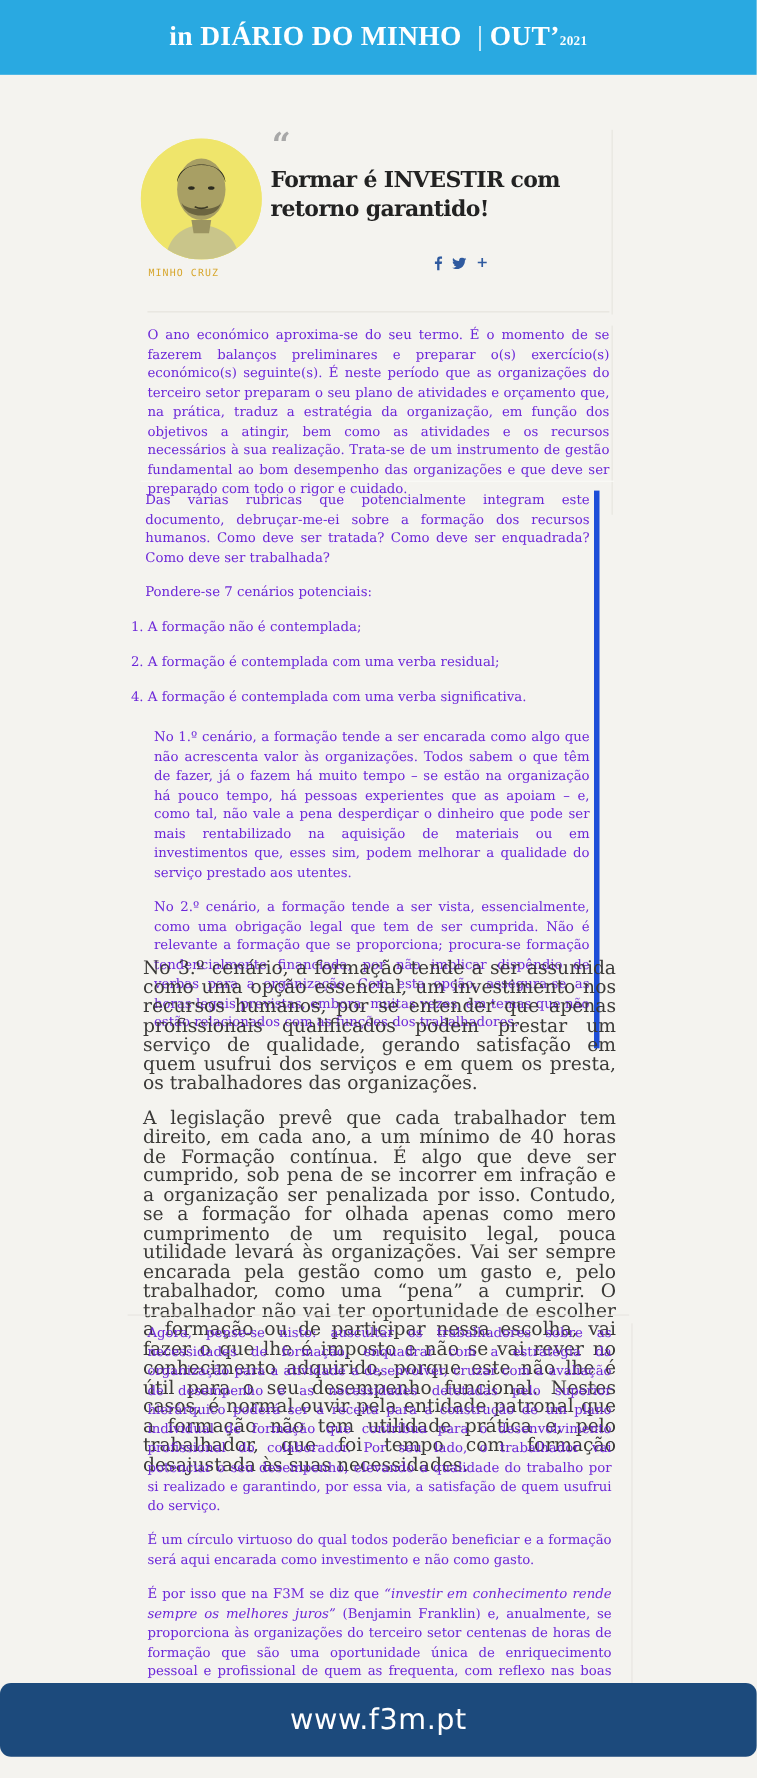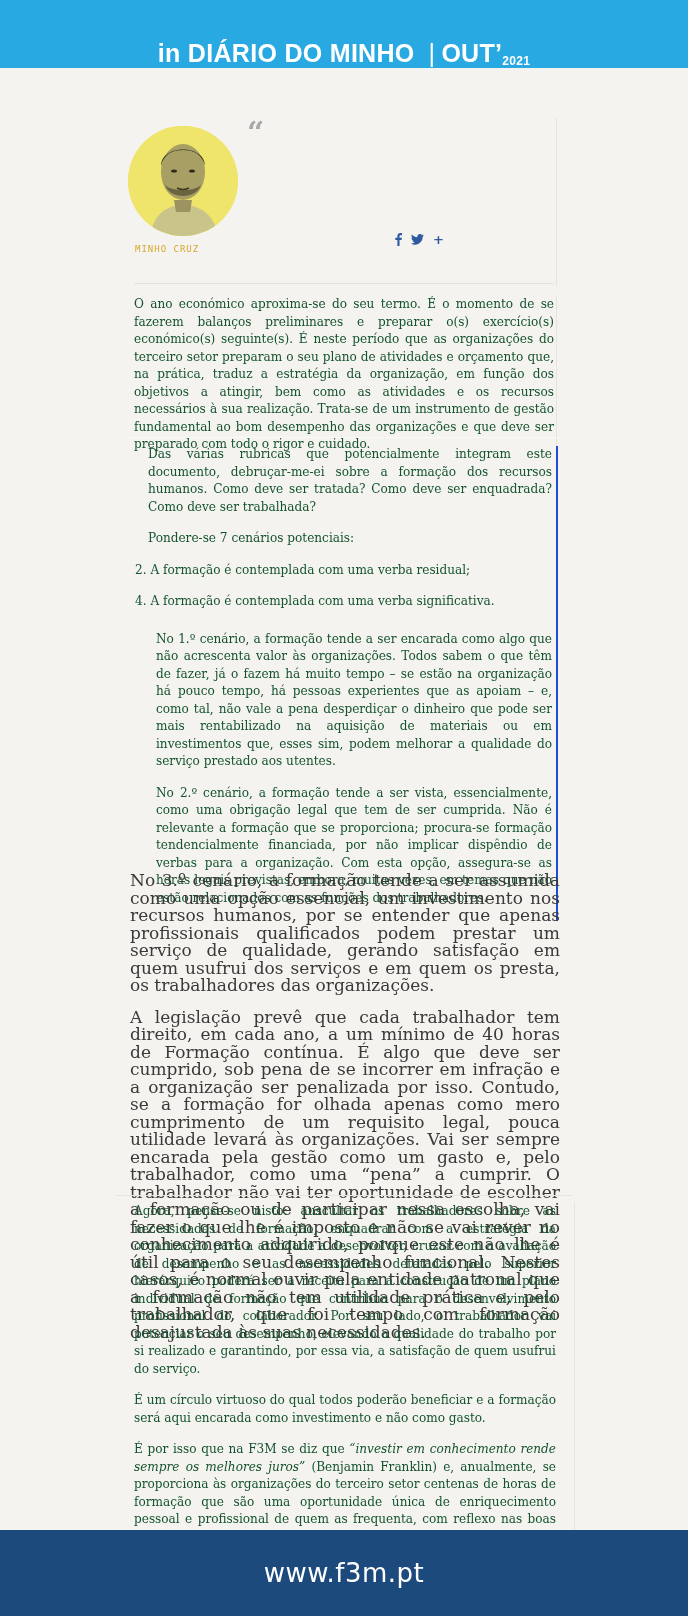--- a/index.html
+++ b/index.html
@@ -5,33 +5,33 @@
   html, body { margin: 0; padding: 0; }
   body {
     width: 688px; height: 1616px; overflow: hidden;
     background: #f4f3ef;
     font-family: "DejaVu Serif", "Liberation Serif", serif;
     position: relative;
   }
   .top-banner {
     position: absolute; left: 0; top: 0; width: 688px; height: 68px;
     background: #29a9e1; color: #fff;
-    display: flex; align-items: flex-end; justify-content: center;
-    font-family: Liberation Sans, sans-serif;
+    display: flex; align-items: center; justify-content: center;
+    font-family: Liberation Serif, serif;
     font-size: 25px; font-weight: bold; letter-spacing: 0.3px;
   }
   .top-banner .sep { margin: 0 6px 0 14px; font-weight: normal; }
   .top-banner .year { font-size: 12px; margin-top: 6px; }
 
   .bottom-banner {
-    position: absolute; left: 0; top: 1530px; width: 688px; height: 86px;
+    position: absolute; left: 0; top: 1530px; width: 688px; height: 67px;
     background: #1c4a7c; color: #fff;
     display: flex; align-items: center; justify-content: center;
     font-family: "DejaVu Sans", "Liberation Sans", sans-serif;
-    font-size: 26px; letter-spacing: 0.5px;
+    font-size: 26px; letter-spacing: 0.5px; border-radius: 10px;
   }
 
   .card-header {
     position: absolute; left: 128px; top: 118px; width: 428px; height: 168px;
     border-right: 1px solid #e6e4df;
   }
   .avatar {
     position: absolute; left: 0; top: 8px; width: 110px; height: 110px;
     border-radius: 50%; background: #efe56b; overflow: hidden;
   }
@@ -55,27 +55,27 @@
     position: absolute; left: 267px; top: 114px;
     display: flex; gap: 9px; align-items: center; color: #2f5a9f;
   }
   .share span { display: inline-block; font-family: "DejaVu Sans", sans-serif; font-weight: bold; font-size: 13px; }
   .share svg { display: block; }
   .header-rule {
     position: absolute; left: 134px; top: 283px; width: 420px; height: 1px; background: #e4e2dc;
   }
 
   .section {
-    position: absolute; color: #14532d;
+    position: absolute; color: #6d28d9;
     font-family: "DejaVu Serif", "Liberation Serif", serif;
     font-size: 12.1px; line-height: 17.5px; text-align: justify;
   }
   .section p { margin: 0 0 14px 0; }
   .s1 { left: 134px; top: 296px; width: 420px; border-right: 1px solid #e6e4df; padding-right: 2px; }
-  .s2 { left: 148px; top: 446px; width: 404px; border-right: 2px solid #1d4ed8; padding-right: 4px; }
+  .s2 { left: 132px; top: 446px; width: 404px; border-right: 5px solid #1d4ed8; padding-right: 4px; }
   .s2 .list { margin: 0 0 14px 0; padding: 0; list-style: none; }
   .s2 .list li { margin-left: -13px; margin-bottom: 14px; text-align: left; }
   .s2 .indent { padding-left: 8px; margin-top: 20px; }
   .s3 { left: 130px; top: 872px; width: 430px; color: #3a3937; font-size: 17px; }
   .s4 { left: 134px; top: 1203px; width: 422px; border-right: 1px solid #e6e4df; padding-right: 18px; }
   .s4 em { font-style: italic; }
   .rule2 { position: absolute; left: 116px; top: 1195px; width: 456px; height: 1px; background: #e6e4df; }
   .rule1 { position: absolute; left: 128px; top: 437px; width: 430px; height: 1px; background: #fbfaf7; }
 </style>
 </head>
@@ -97,20 +97,21 @@
       <ellipse cx="55" cy="46" rx="22" ry="28" fill="#a89f64"></ellipse>
       <path d="M33 40 C33 18 77 18 77 40 C74 28 66 24 55 24 C44 24 36 28 33 40 Z" fill="#2b2a1f"></path>
       <ellipse cx="46" cy="45" rx="3" ry="1.6" fill="#2b2a1f"></ellipse>
       <ellipse cx="64" cy="45" rx="3" ry="1.6" fill="#2b2a1f"></ellipse>
       <path d="M37 58 C40 74 70 74 73 58 C70 66 40 66 37 58 Z" fill="#6b6440"></path>
       <path d="M49 62 C53 64 57 64 61 62" stroke="#3d3a26" stroke-width="1.5" fill="none"></path>
     </svg>
   </div>
   <div class="author">MINHO CRUZ</div>
   <div class="quote-mark">“</div>
+  <h1 class="headline" style="margin:0;">Formar é INVESTIR com retorno garantido!</h1>
   <div class="share">
     <span>
       <svg width="7" height="13" viewBox="0 0 7 13">
           <path d="M4.5 13 V7 H6.5 L7 4.7 H4.5 V3.3 C4.5 2.6 4.8 2.2 5.6 2.2 H7 V0.1 C6.6 0 6 0 5.3 0 C3.6 0 2.4 1 2.4 2.9 V4.7 H0.3 V7 H2.4 V13 Z" fill="#2f5a9f"></path>
         </svg>
     </span>
     <span>
       <svg width="13" height="11" viewBox="0 0 24 20">
           <path d="M24 2.4c-.9.4-1.8.6-2.8.8 1-.6 1.8-1.6 2.2-2.7-1 .6-2 1-3.1 1.2C19.4.7 18.1 0 16.6 0c-2.7 0-4.9 2.2-4.9 4.9 0 .4 0 .8.1 1.1C7.7 5.8 4.1 3.9 1.7.9c-.4.7-.7 1.6-.7 2.5 0 1.7.9 3.2 2.2 4.1-.8 0-1.6-.2-2.2-.6v.1c0 2.4 1.7 4.4 3.9 4.8-.4.1-.8.2-1.3.2-.3 0-.6 0-.9-.1.6 2 2.4 3.4 4.6 3.4-1.7 1.3-3.8 2.1-6.1 2.1-.4 0-.8 0-1.2-.1 2.2 1.4 4.8 2.2 7.5 2.2 9.1 0 14-7.5 14-14v-.6c1-.7 1.8-1.6 2.5-2.5z" fill="#2f5a9f"></path>
         </svg>
@@ -122,20 +123,21 @@
 
 <div class="section s1">
   <p>O ano económico aproxima-se do seu termo. É o momento de se fazerem balanços preliminares e preparar o(s) exercício(s) económico(s) seguinte(s). É neste período que as organizações do terceiro setor preparam o seu plano de atividades e orçamento que, na prática, traduz a estratégia da organização, em função dos objetivos a atingir, bem como as atividades e os recursos necessários à sua realização. Trata-se de um instrumento de gestão fundamental ao bom desempenho das organizações e que deve ser preparado com todo o rigor e cuidado.</p>
 </div>
 <div class="rule1"></div>
 
 <div class="section s2">
   <p>Das várias rubricas que potencialmente integram este documento, debruçar-me-ei sobre a formação dos recursos humanos. Como deve ser tratada? Como deve ser enquadrada? Como deve ser trabalhada?</p>
   <p>Pondere-se 7 cenários potenciais:</p>
   <ul class="list">
+    <li>1. A formação não é contemplada;</li>
     <li>2. A formação é contemplada com uma verba residual;</li>
     <li>4. A formação é contemplada com uma verba significativa.</li>
   </ul>
   <div class="indent">
     <p>No 1.º cenário, a formação tende a ser encarada como algo que não acrescenta valor às organizações. Todos sabem o que têm de fazer, já o fazem há muito tempo – se estão na organização há pouco tempo, há pessoas experientes que as apoiam – e, como tal, não vale a pena desperdiçar o dinheiro que pode ser mais rentabilizado na aquisição de materiais ou em investimentos que, esses sim, podem melhorar a qualidade do serviço prestado aos utentes.</p>
     <p>No 2.º cenário, a formação tende a ser vista, essencialmente, como uma obrigação legal que tem de ser cumprida. Não é relevante a formação que se proporciona; procura-se formação tendencialmente financiada, por não implicar dispêndio de verbas para a organização. Com esta opção, assegura-se as horas legais previstas, embora, muitas vezes, em temas que não estão relacionados com as funções dos trabalhadores.</p>
   </div>
 </div>
 
 <div class="section s3">

